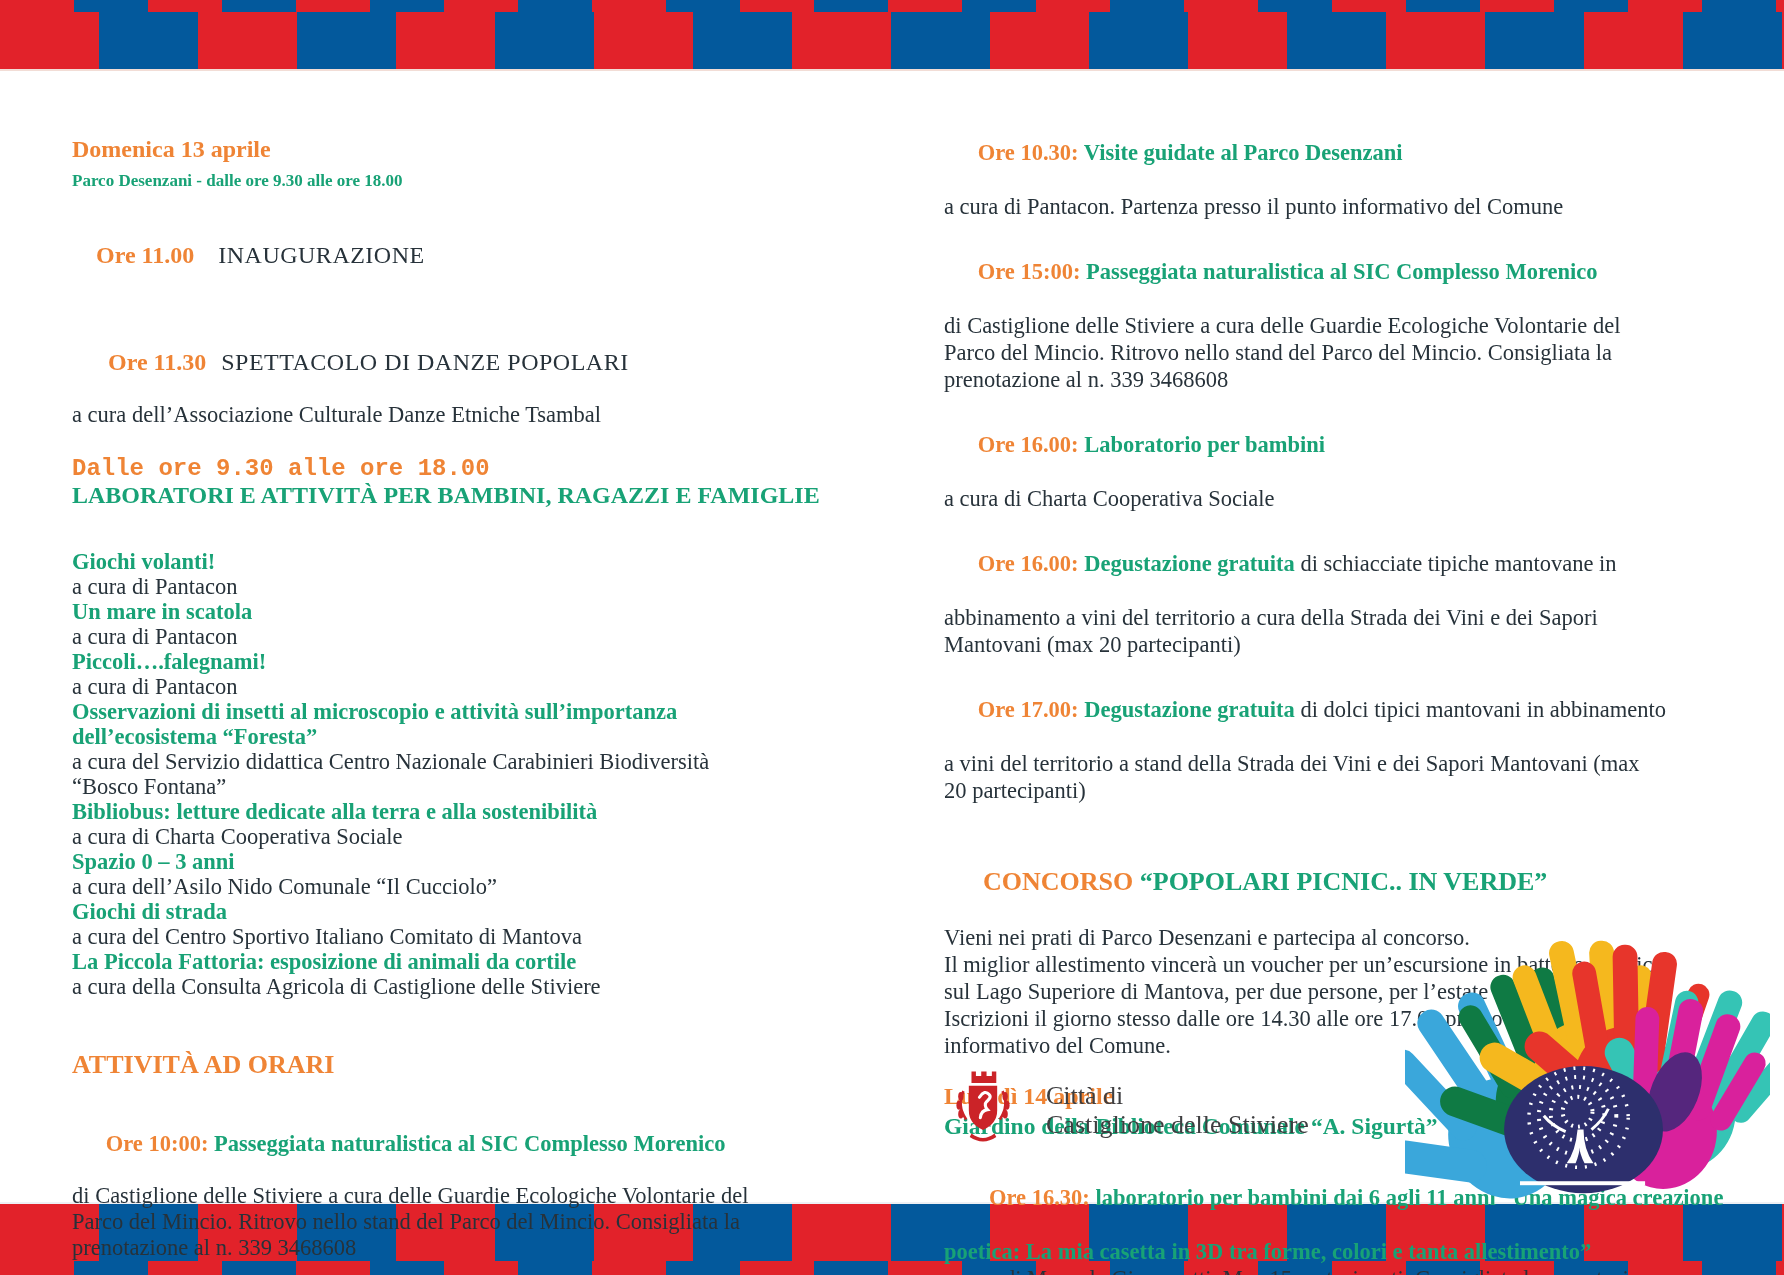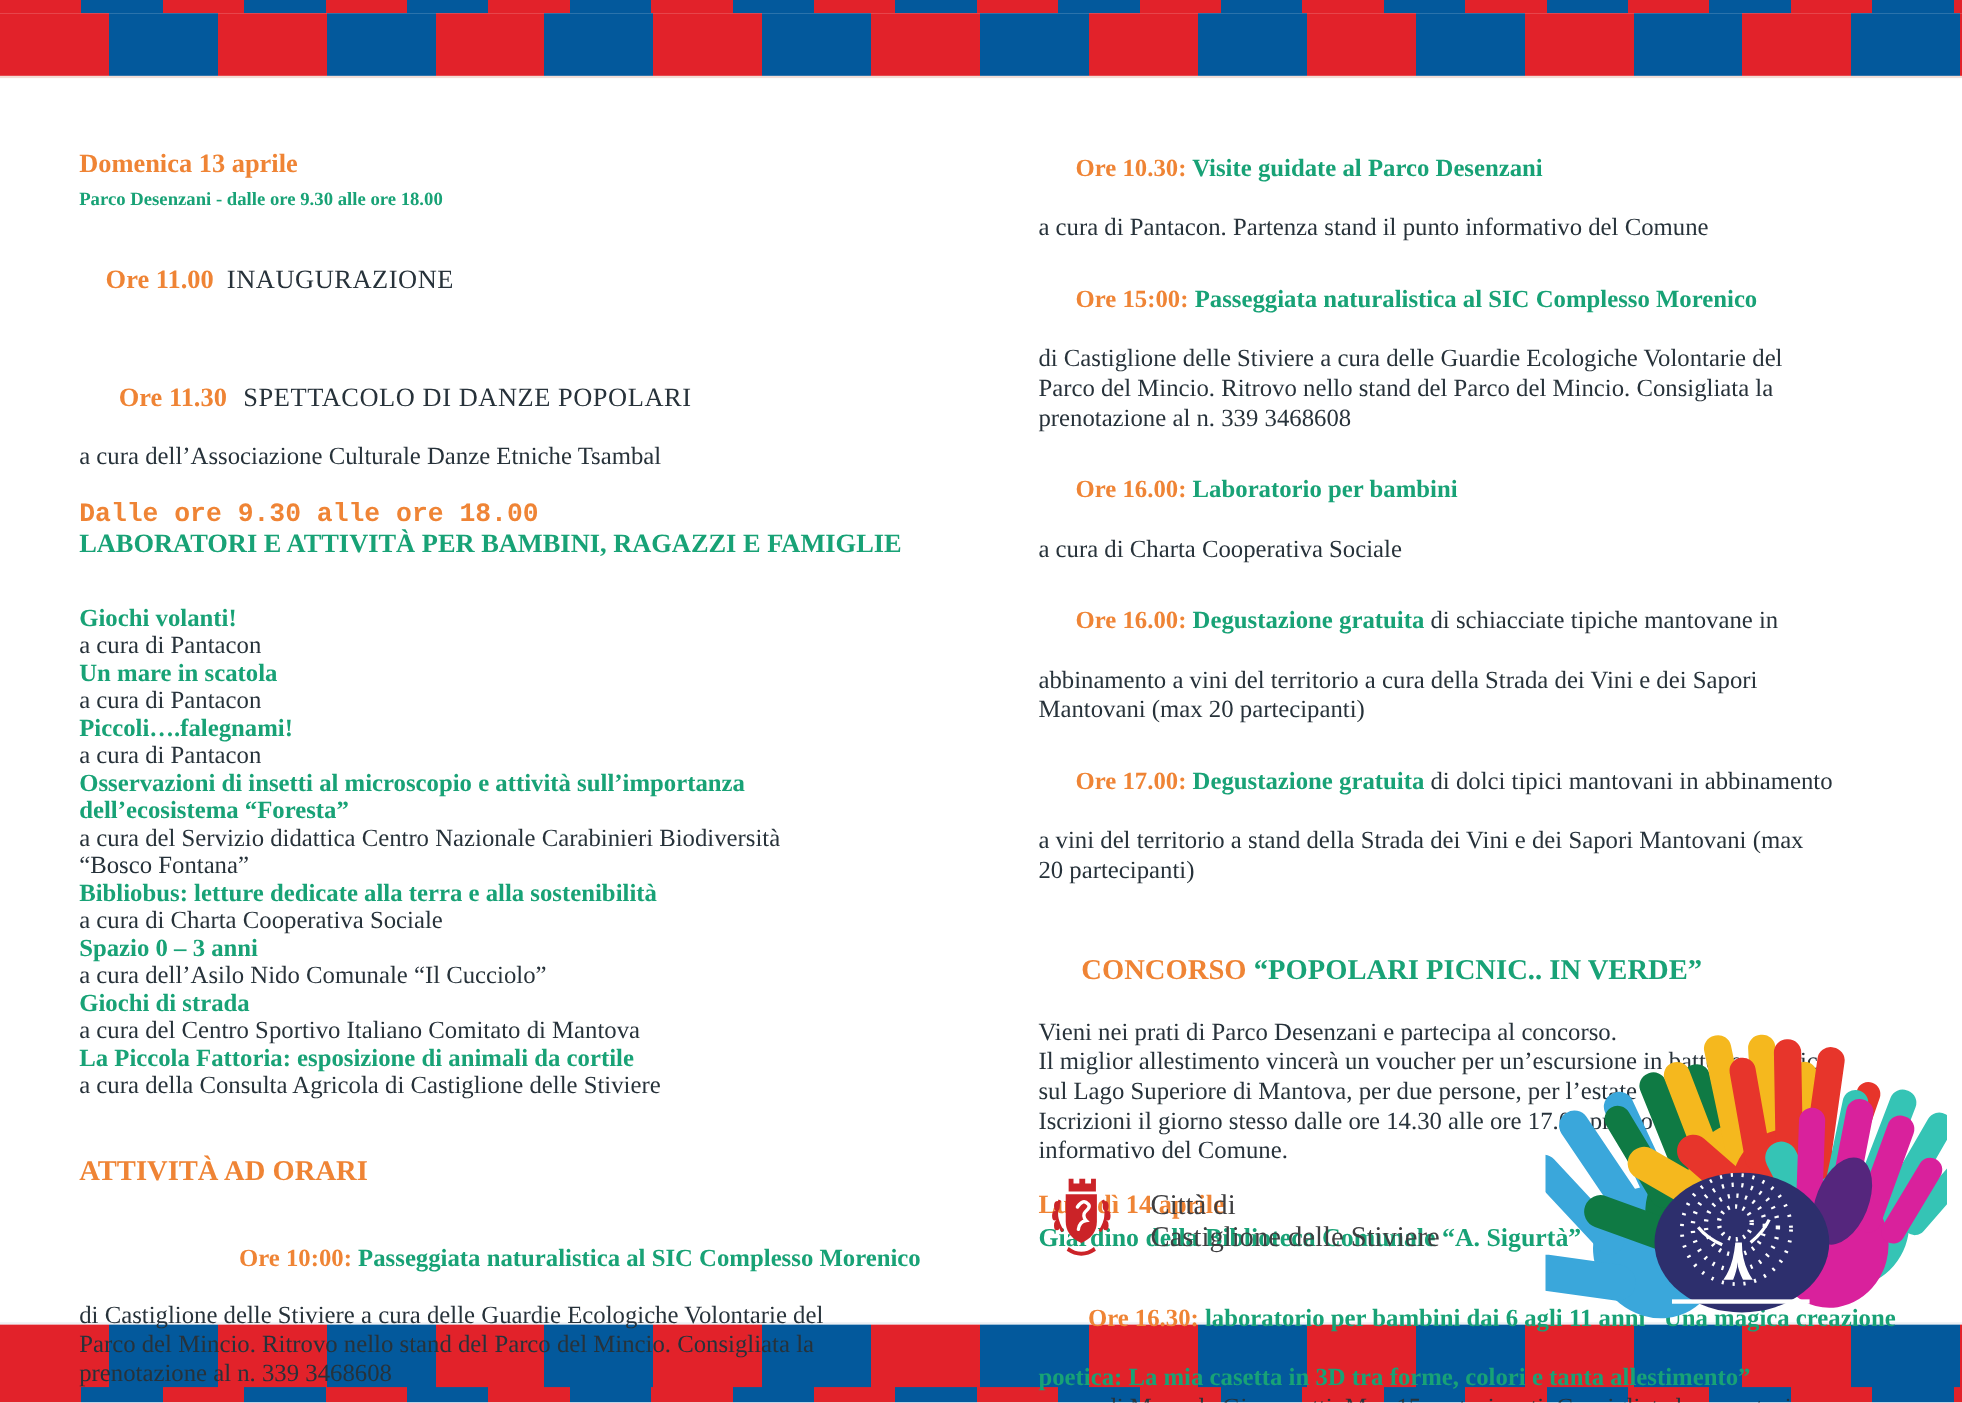--- a/index.html
+++ b/index.html
@@ -52,21 +52,21 @@
 <div class="strip thin-top"></div>
 <div class="strip main-top"></div>
 <div class="strip main-bottom"></div>
 <div class="strip thin-bottom"></div>
 
 <div id="left-col" class="col">
   <div class="date-header orange ln">Domenica 13 aprile</div>
   <div class="venue-header green ln">Parco Desenzani - dalle ore 9.30 alle ore 18.00</div>
 
   <div class="sched-line ln" style="margin-bottom:29px;">
-    <span class="orange">Ore 11.00</span><span class="caps-title" style="margin-left:12px;">INAUGURAZIONE</span>
+    <span class="orange">Ore 11.00</span><span class="caps-title" style="margin-left:24px;">INAUGURAZIONE</span>
   </div>
 
   <div style="margin-bottom:28px;">
     <div class="sched-line ln">
       <span class="orange">Ore 11.30</span><span class="caps-title" style="margin-left:15px;">SPETTACOLO DI DANZE POPOLARI</span>
     </div>
     <div class="ln" style="line-height:27px;">a cura dell’Associazione Culturale Danze Etniche Tsambal</div>
   </div>
 
   <div style="margin-bottom:41px;">
@@ -139,33 +139,33 @@
         </div>
       <div class="dark">
           <div class="ln">a cura della Consulta Agricola di Castiglione delle Stiviere</div>
         </div>
     </div>
   </div>
 
   <div class="orange big-heading ln" style="margin-top:52px;margin-bottom:27px;">ATTIVITÀ AD ORARI</div>
 
   <div>
-    <div class="ln" style="line-height:26px;text-align:right;">
+    <div class="ln" style="line-height:26px;">
       <span class="orange">Ore 10:00: </span><span class="green">Passeggiata naturalistica al SIC Complesso Morenico</span>
     </div>
     <div class="timed-body ln"><div class="ln">di Castiglione delle Stiviere a cura delle Guardie Ecologiche Volontarie del</div><div class="ln">Parco del Mincio. Ritrovo nello stand del Parco del Mincio. Consigliata la</div><div class="ln">prenotazione al n. 339 3468608</div></div>
   </div>
 </div>
 
 <div id="right-col" class="col">
   <div class="titem">
     <div class="tline ln">
       <span class="orange">Ore 10.30: </span><span class="green">Visite guidate al Parco Desenzani</span><span class="dark"></span>
     </div>
-    <div class="tbody ln"><div class="ln">a cura di Pantacon. Partenza stand il punto informativo del Comune</div></div>
+    <div class="tbody ln"><div class="ln">a cura di Pantacon. Partenza presso il punto informativo del Comune</div></div>
   </div>
 
   <div class="titem">
     <div class="tline ln">
       <span class="orange">Ore 15:00: </span><span class="green">Passeggiata naturalistica al SIC Complesso Morenico</span><span class="dark"></span>
     </div>
     <div class="tbody ln"><div class="ln">di Castiglione delle Stiviere a cura delle Guardie Ecologiche Volontarie del</div><div class="ln">Parco del Mincio. Ritrovo nello stand del Parco del Mincio. Consigliata la</div><div class="ln">prenotazione al n. 339 3468608</div></div>
   </div>
 
   <div class="titem">

